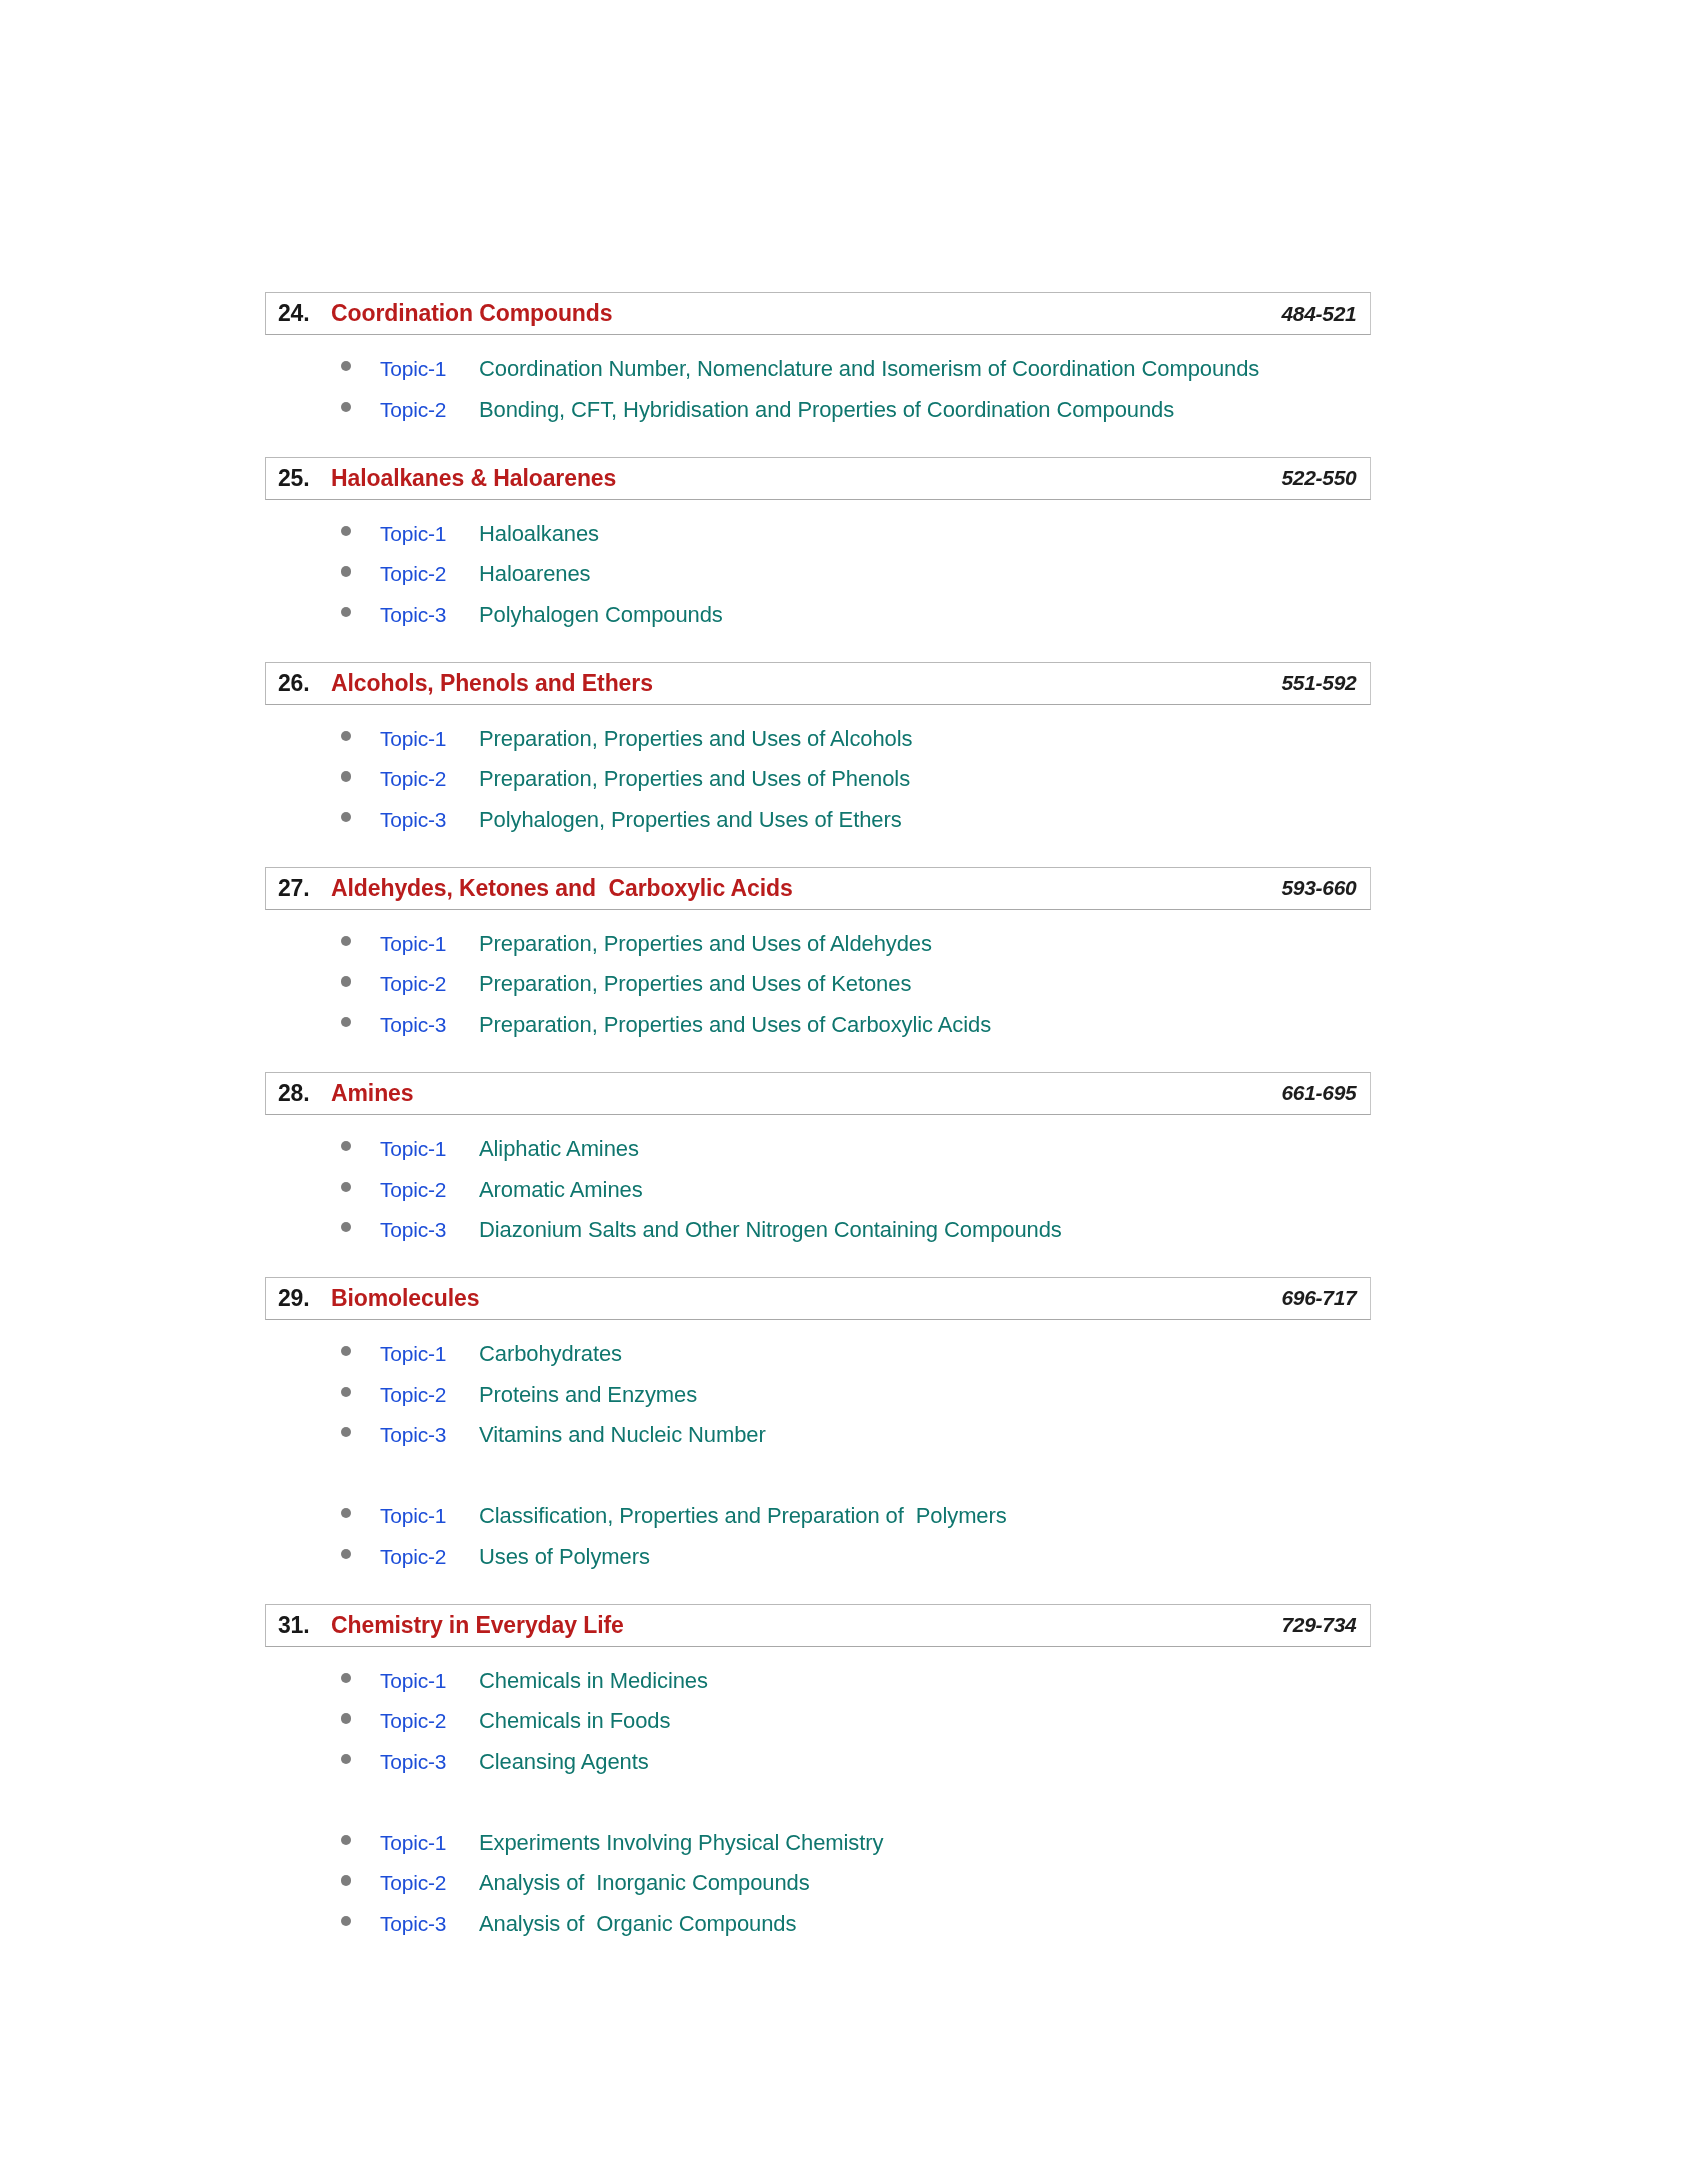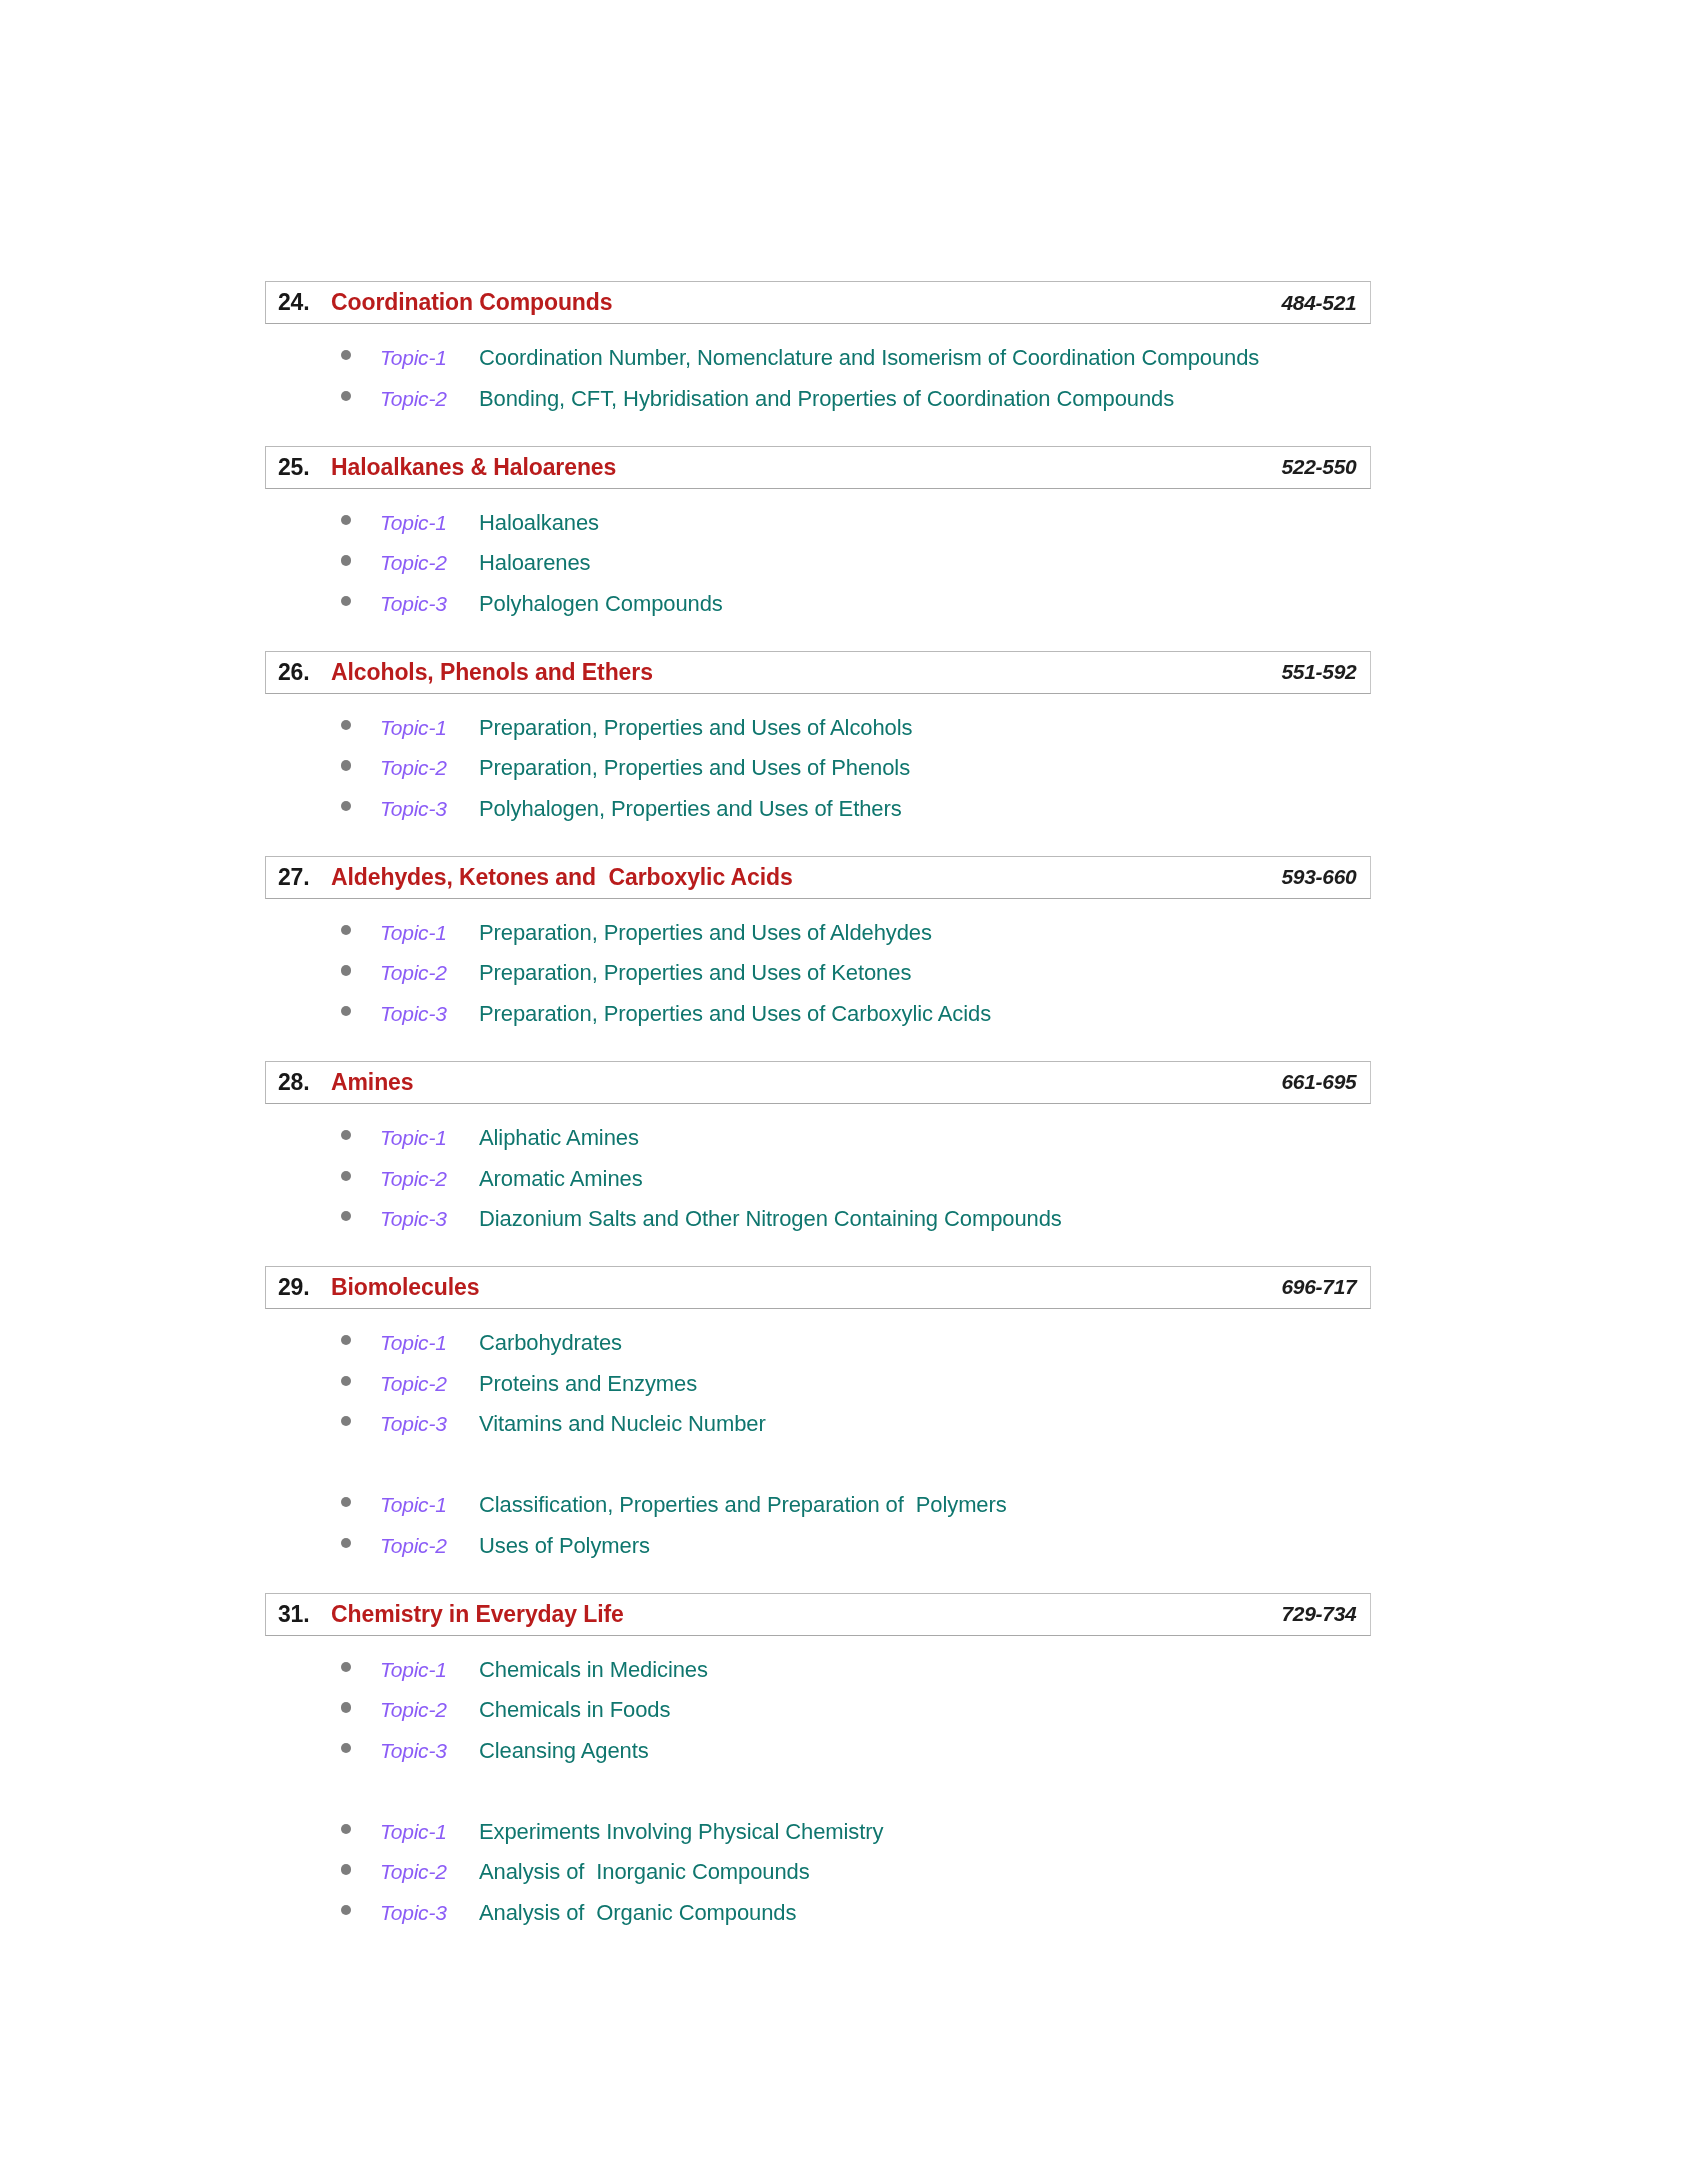--- a/index.html
+++ b/index.html
@@ -19,21 +19,21 @@
     position: relative;
     width: 1706px;
     height: 2181px;
     background: #ffffff;
     box-sizing: border-box;
   }
 
   .toc {
     position: absolute;
     left: 265px;
-    top: 281px;
+    top: 292px;
     width: 1107px;
   }
 
   
   .chapter {
     margin-bottom: 0;
   }
 
   .chapter-header {
     display: flex;
@@ -101,22 +101,21 @@
     width: 10.2px;
     height: 10.2px;
     border-radius: 50%;
     background: #7d7d7d;
   }
 
   .topic-label {
     flex: 0 0 auto;
     width: 99px;
     font-size: 21px;
-    font-style: italic;
-    color: #8b5cf6;
+    color: #1d4ed8;
     line-height: 37px;
     letter-spacing: -0.2px;
     white-space: nowrap;
   }
 
   .topic-text {
     flex: 1 1 auto;
     font-size: 22px;
     color: #0f766e;
     line-height: 37px;

